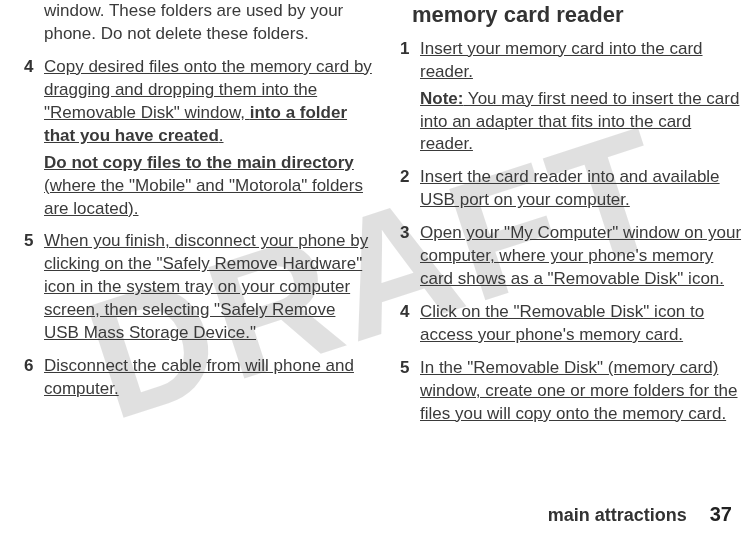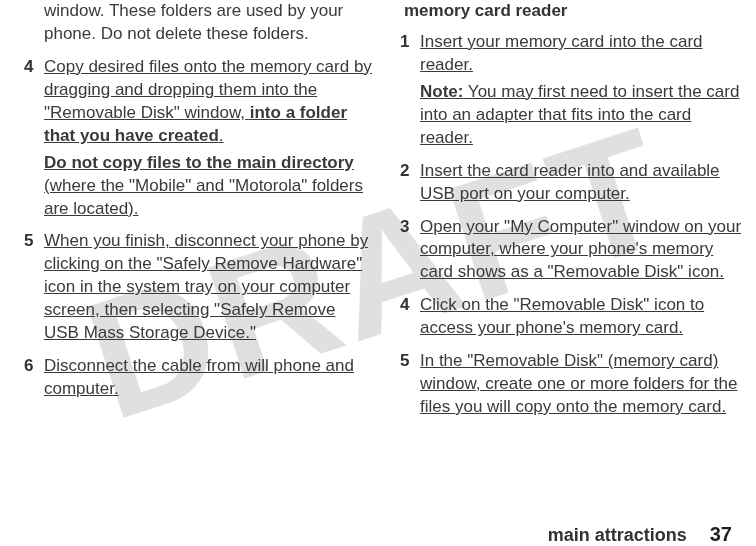--- a/index.html
+++ b/index.html
@@ -56,28 +56,28 @@
     text-decoration: underline;
   }
   .step .body .sub {
     margin-top: 4px;
   }
   .bold {
     font-weight: 700;
   }
   .heading {
     font-weight: 700;
-    font-size: 17px;
-    margin: 0 0 8px 4px;
+    font-size: 22px;
+    margin: 0 0 8px 12px;
     color: #333;
   }
   .footer {
     position: absolute;
     right: 24px;
-    bottom: 0;
+    bottom: 20px;
     font-size: 18px;
     z-index: 1;
   }
   .footer .section {
     font-weight: 700;
     color: #333;
     margin-right: 18px;
   }
   .footer .pagenum {
     font-weight: 800;

